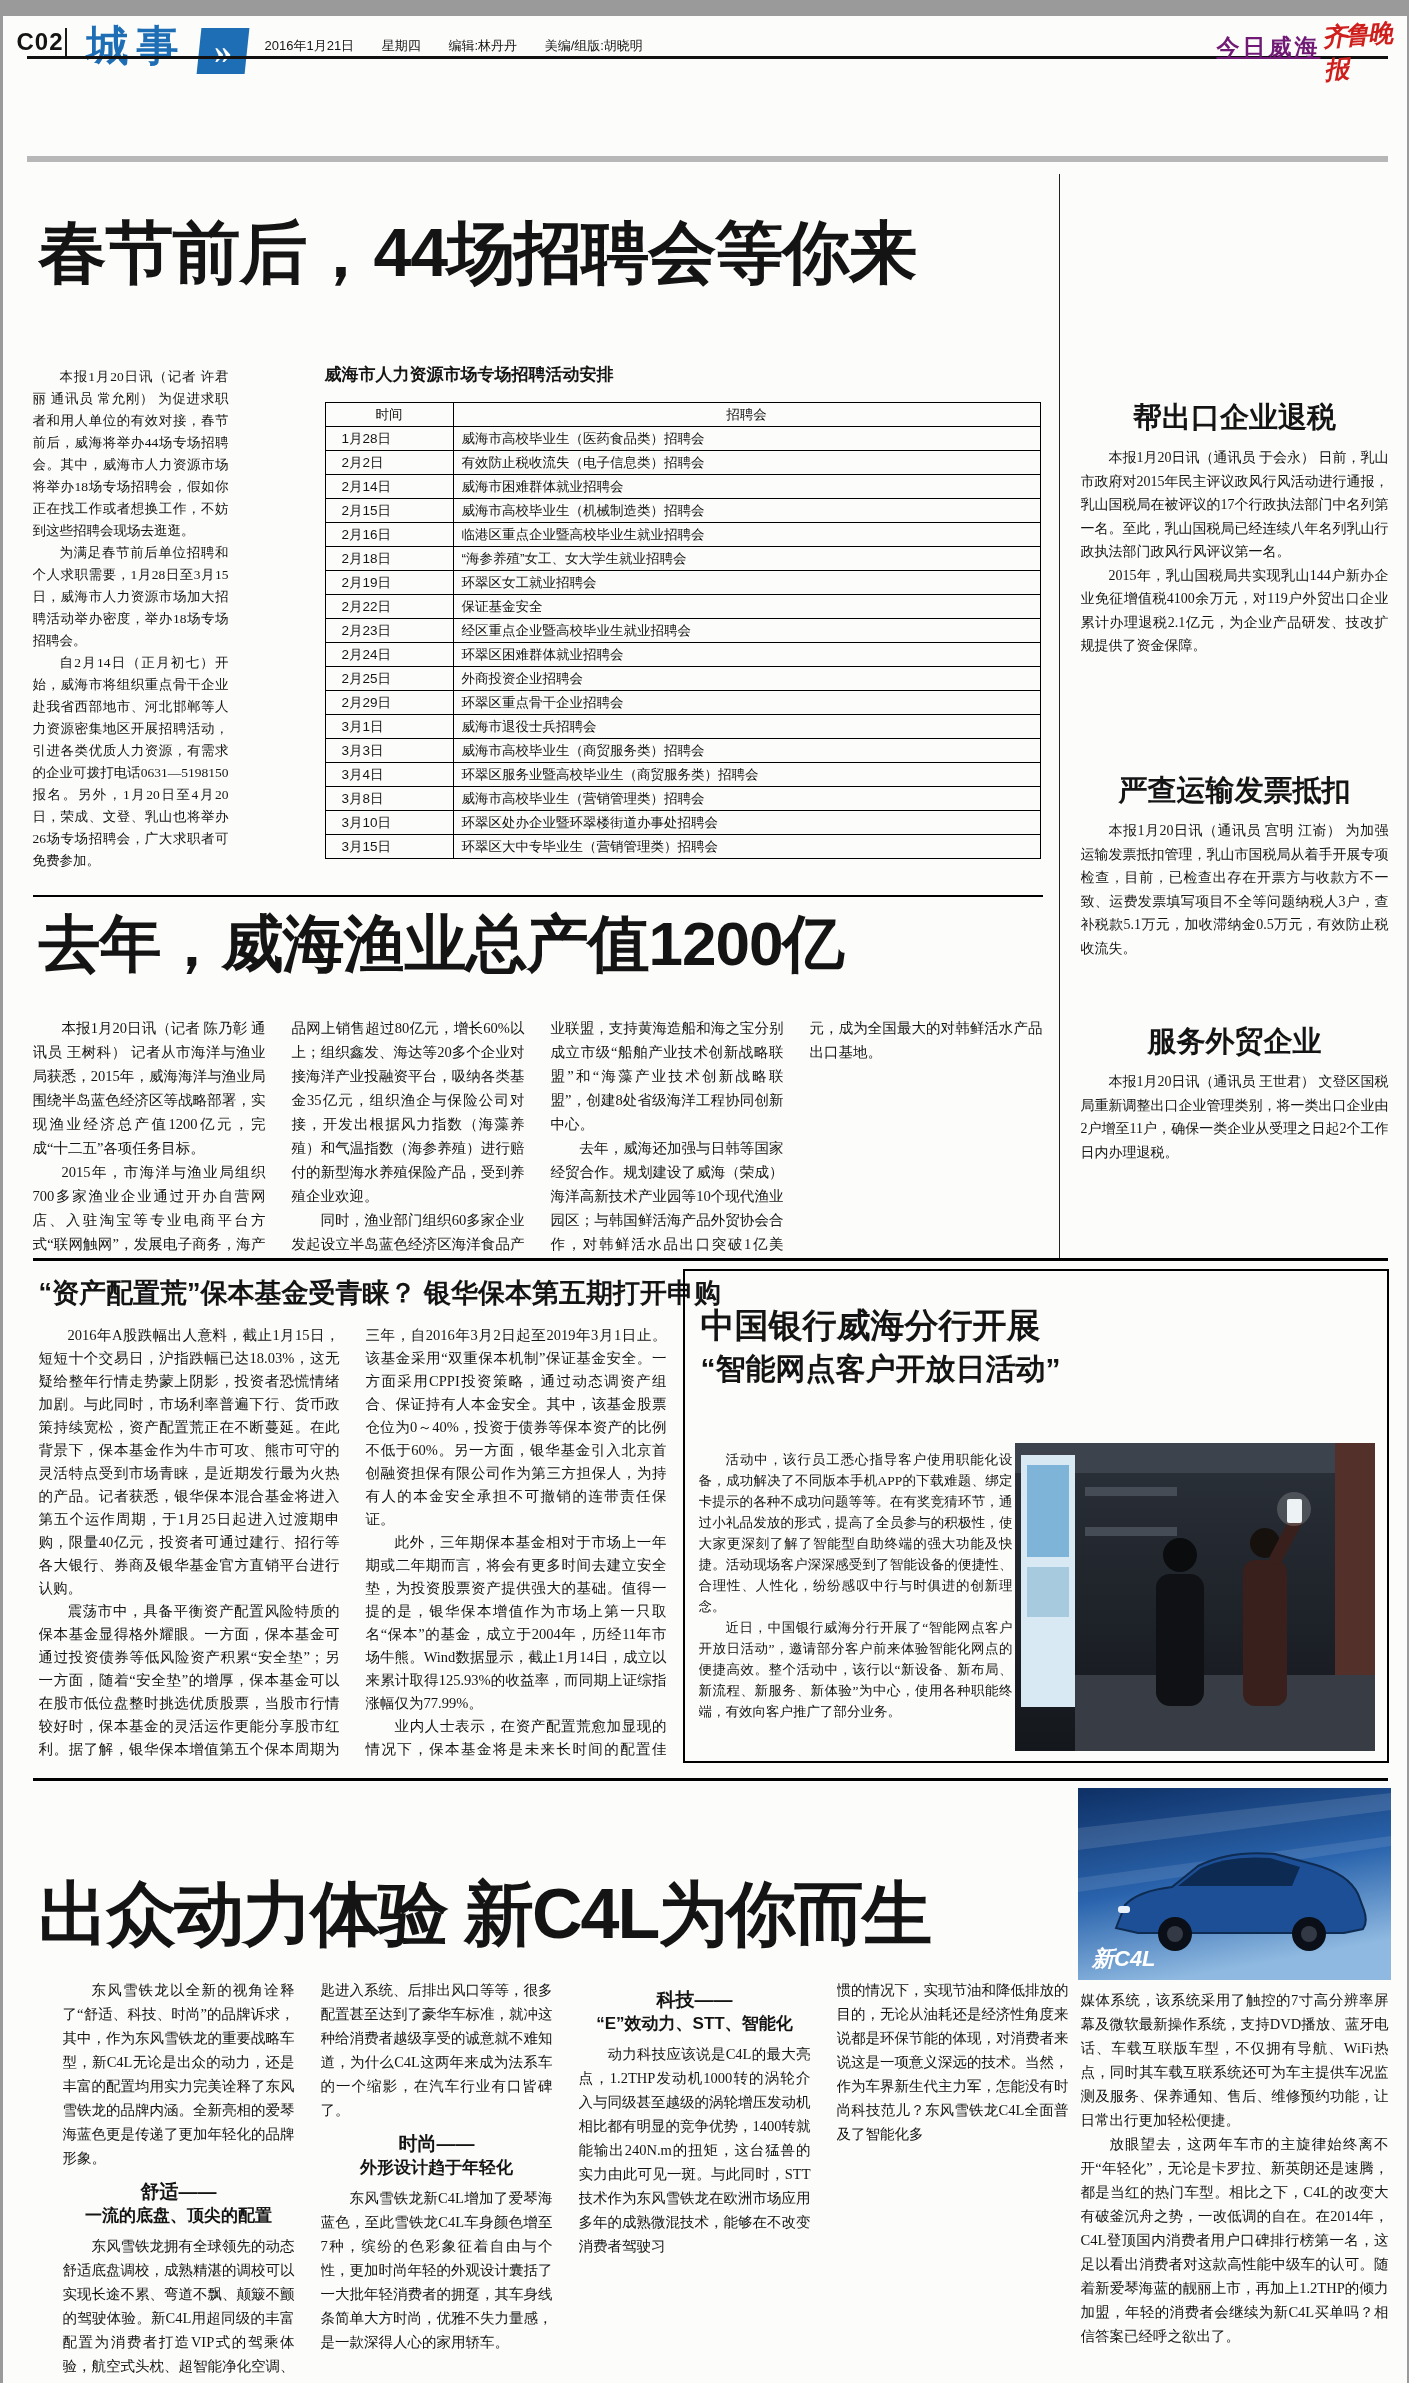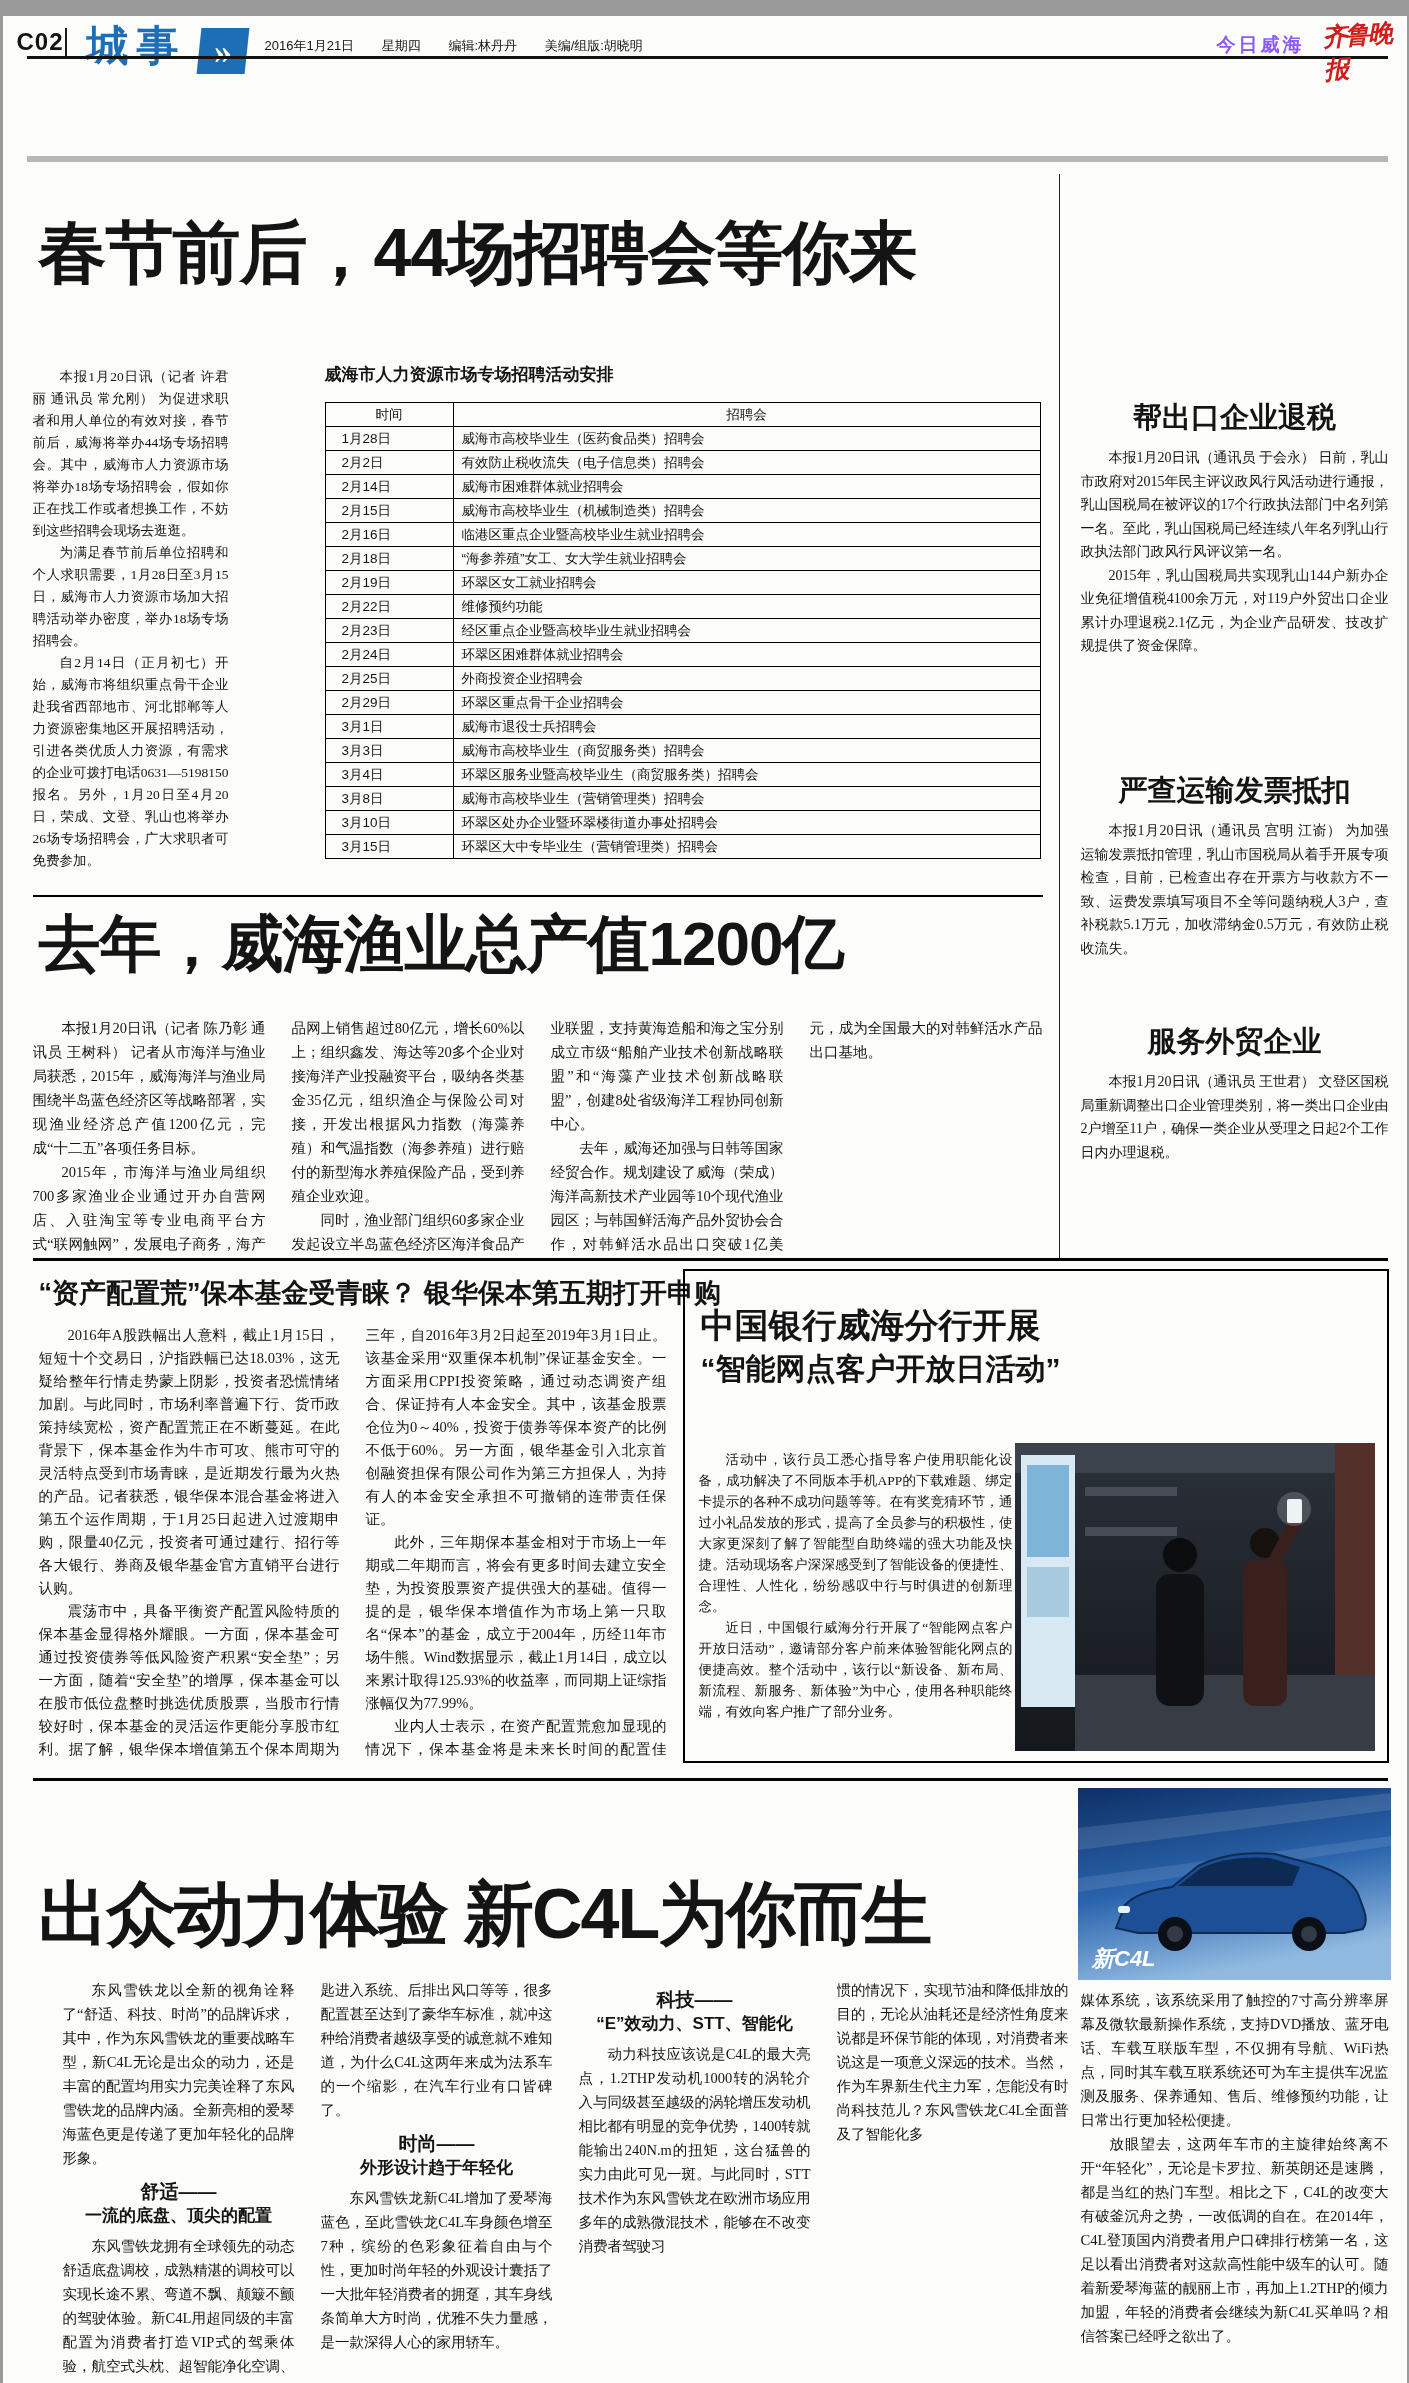--- a/index.html
+++ b/index.html
@@ -13,21 +13,21 @@
   
   .hdr-edition{left:14px;top:12px;font-weight:bold;font-size:24px;letter-spacing:1px;}
   .hdr-div{left:62px;top:12px;width:2px;height:30px;background:#1a1a1a;}
   .hdr-section{left:84px;top:2px;font-weight:900;font-size:42px;color:#1e6eb5;letter-spacing:8px;}
   .hdr-chev{left:196px;top:12px;width:48px;height:46px;background:#1e6eb5;transform:skewX(-6deg);
             display:flex;align-items:center;justify-content:center;}
   .hdr-chev span{color:#fff;font-size:36px;font-weight:900;line-height:1;transform:skewX(6deg);}
   .hdr-line{left:24px;top:40px;width:1361px;height:3px;background:#111;}
   .hdr-date{left:262px;top:21px;font-size:13px;white-space:nowrap;}
   .hdr-date span{margin-right:24px;}
-  .hdr-brand-sub{left:1214px;top:16px;font-weight:900;font-size:19px;color:#8b5cf6;letter-spacing:3px;}
+  .hdr-brand-sub{left:1214px;top:16px;font-weight:900;font-size:23px;color:#701a75;letter-spacing:3px;text-decoration:underline;}
   .hdr-brand{left:1320px;top:2px;font-weight:900;font-style:italic;font-size:25px;color:#cf1f1c;
              letter-spacing:-2px;transform:rotate(-4deg);}
   .gray-bar{left:24px;top:140px;width:1361px;height:6px;background:#b7b7b7;}
   
   .jf-headline{left:36px;top:192px;font-weight:900;font-size:68px;letter-spacing:-1px;white-space:nowrap;}
   .jf-col{left:30px;top:350px;width:196px;height:520px;font-size:13.5px;line-height:22px;overflow:hidden;}
   .tbl-title{left:322px;top:347px;font-weight:bold;font-size:17px;}
   .sched-wrap{left:322px;top:386px;}
   table.sched{border-collapse:collapse;width:716px;table-layout:fixed;}
   table.sched th,table.sched td{border:1.4px solid #000;font-size:13.5px;height:24px;
@@ -133,21 +133,21 @@
           <tr>
             <td>2月18日</td>
             <td>“海参养殖”女工、女大学生就业招聘会</td>
           </tr>
           <tr>
             <td>2月19日</td>
             <td>环翠区女工就业招聘会</td>
           </tr>
           <tr>
             <td>2月22日</td>
-            <td>维修预约功能</td>
+            <td>保证基金安全</td>
           </tr>
           <tr>
             <td>2月23日</td>
             <td>经区重点企业暨高校毕业生就业招聘会</td>
           </tr>
           <tr>
             <td>2月24日</td>
             <td>环翠区困难群体就业招聘会</td>
           </tr>
           <tr>

